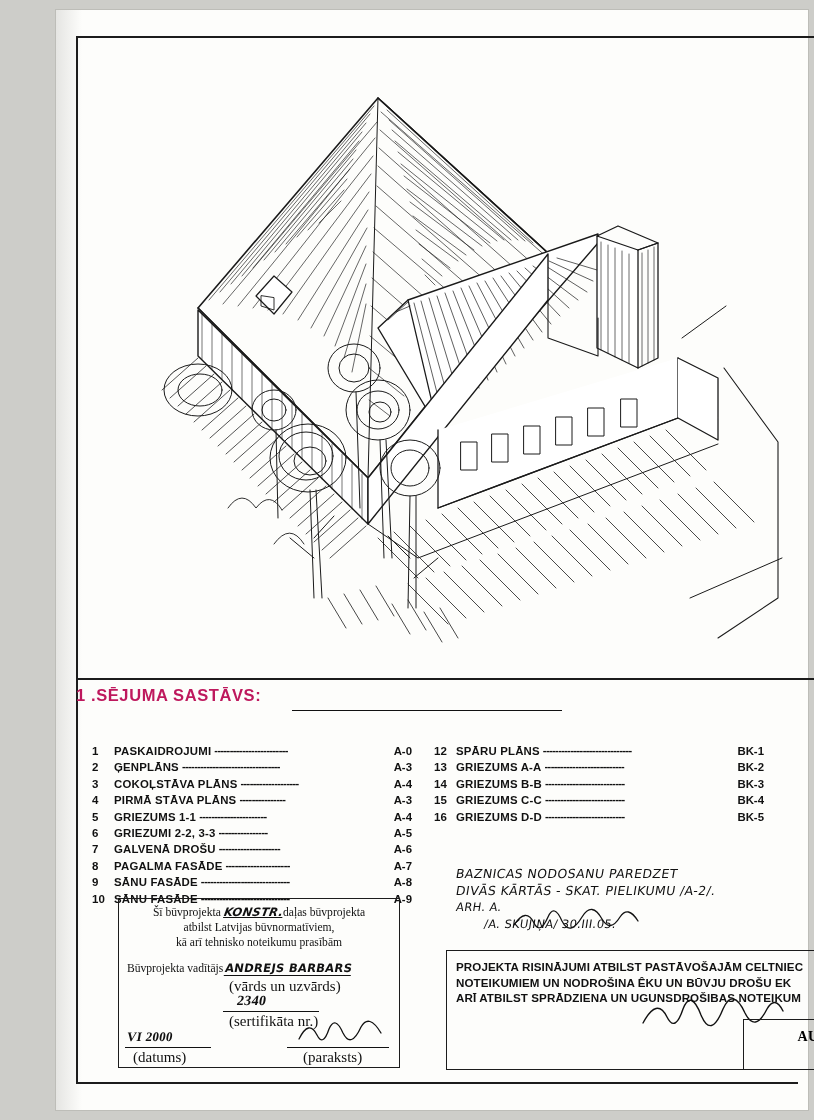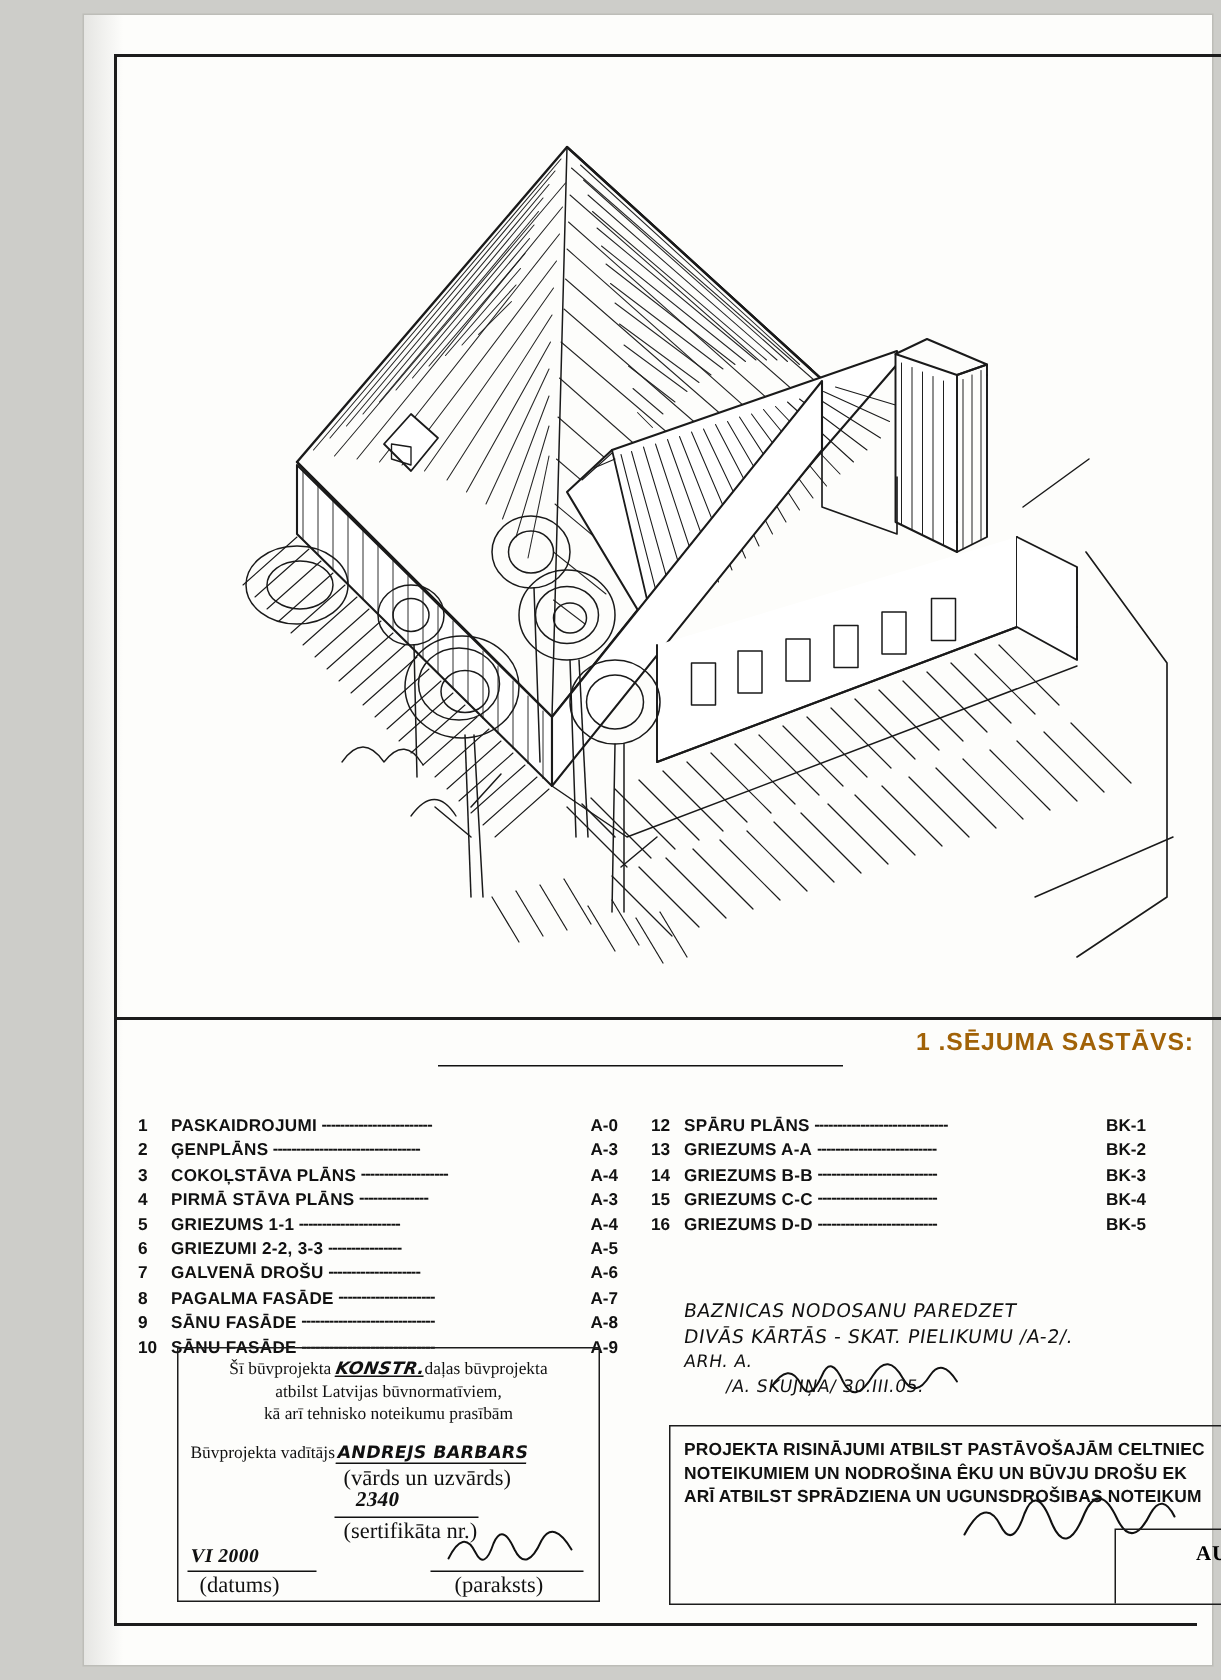--- a/index.html
+++ b/index.html
@@ -73,26 +73,25 @@
     left: 20px;
     top: 668px;
     width: 740px;
     border-top: 2px solid #1c1c1c;
   }
   .schedule-title {
     position: absolute;
     left: 20px;
     top: 676px;
     width: 700px;
-    text-align: right;
+    text-align: left;
     font-size: 16.5px;
     font-weight: bold;
     letter-spacing: 0.6px;
-    color: #a16207;
-    margin-left: 20px;
+    color: #be185d;
   }
   .schedule-title-underline {
     position: absolute;
     left: 236px;
     top: 700px;
     width: 270px;
     border-top: 1.6px solid #111;
   }
 
   

